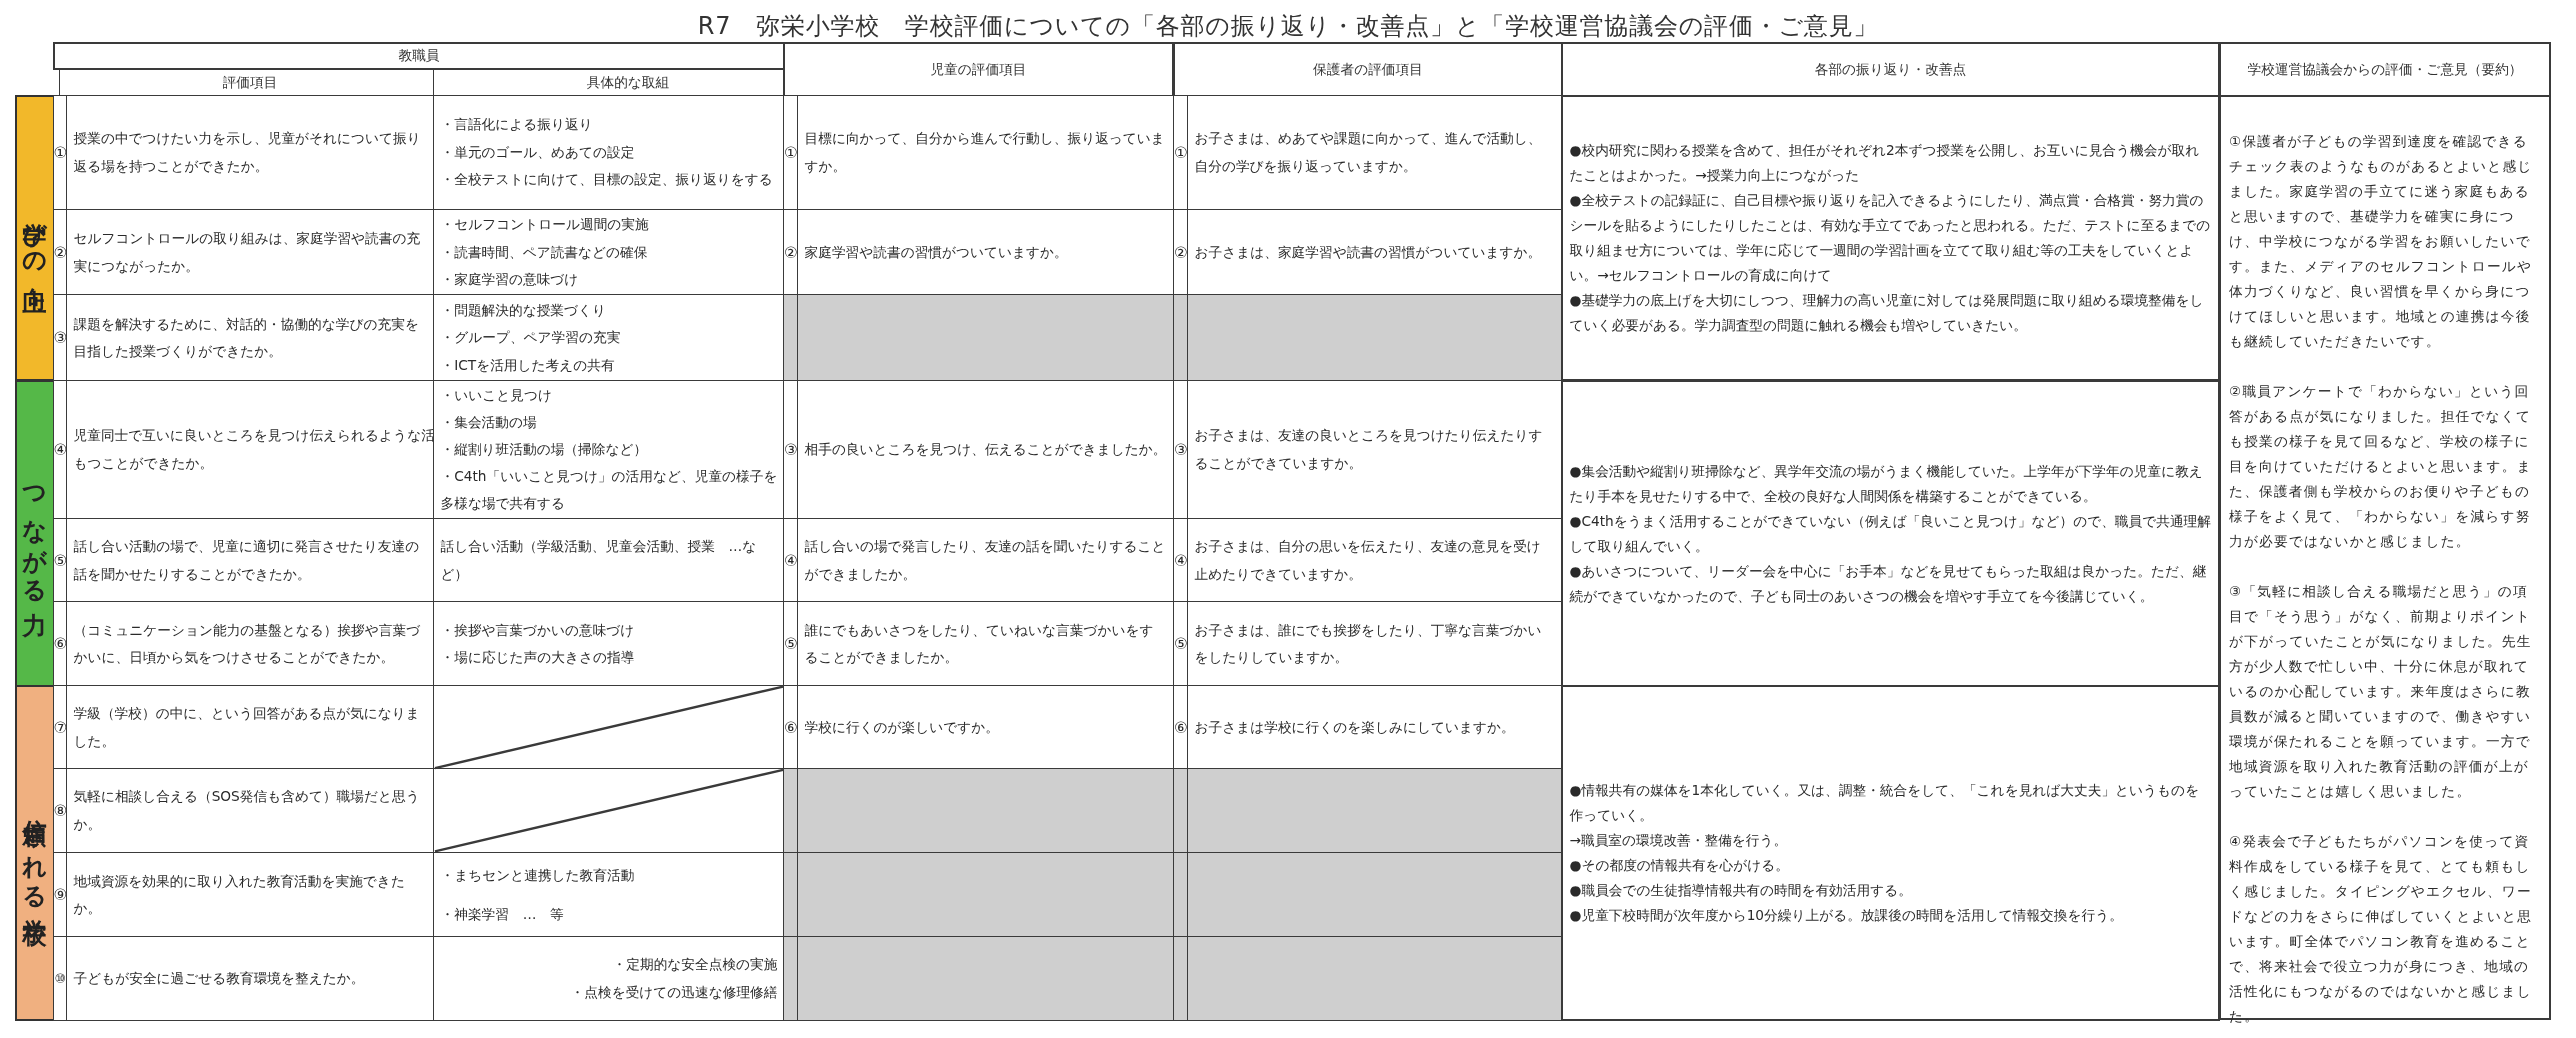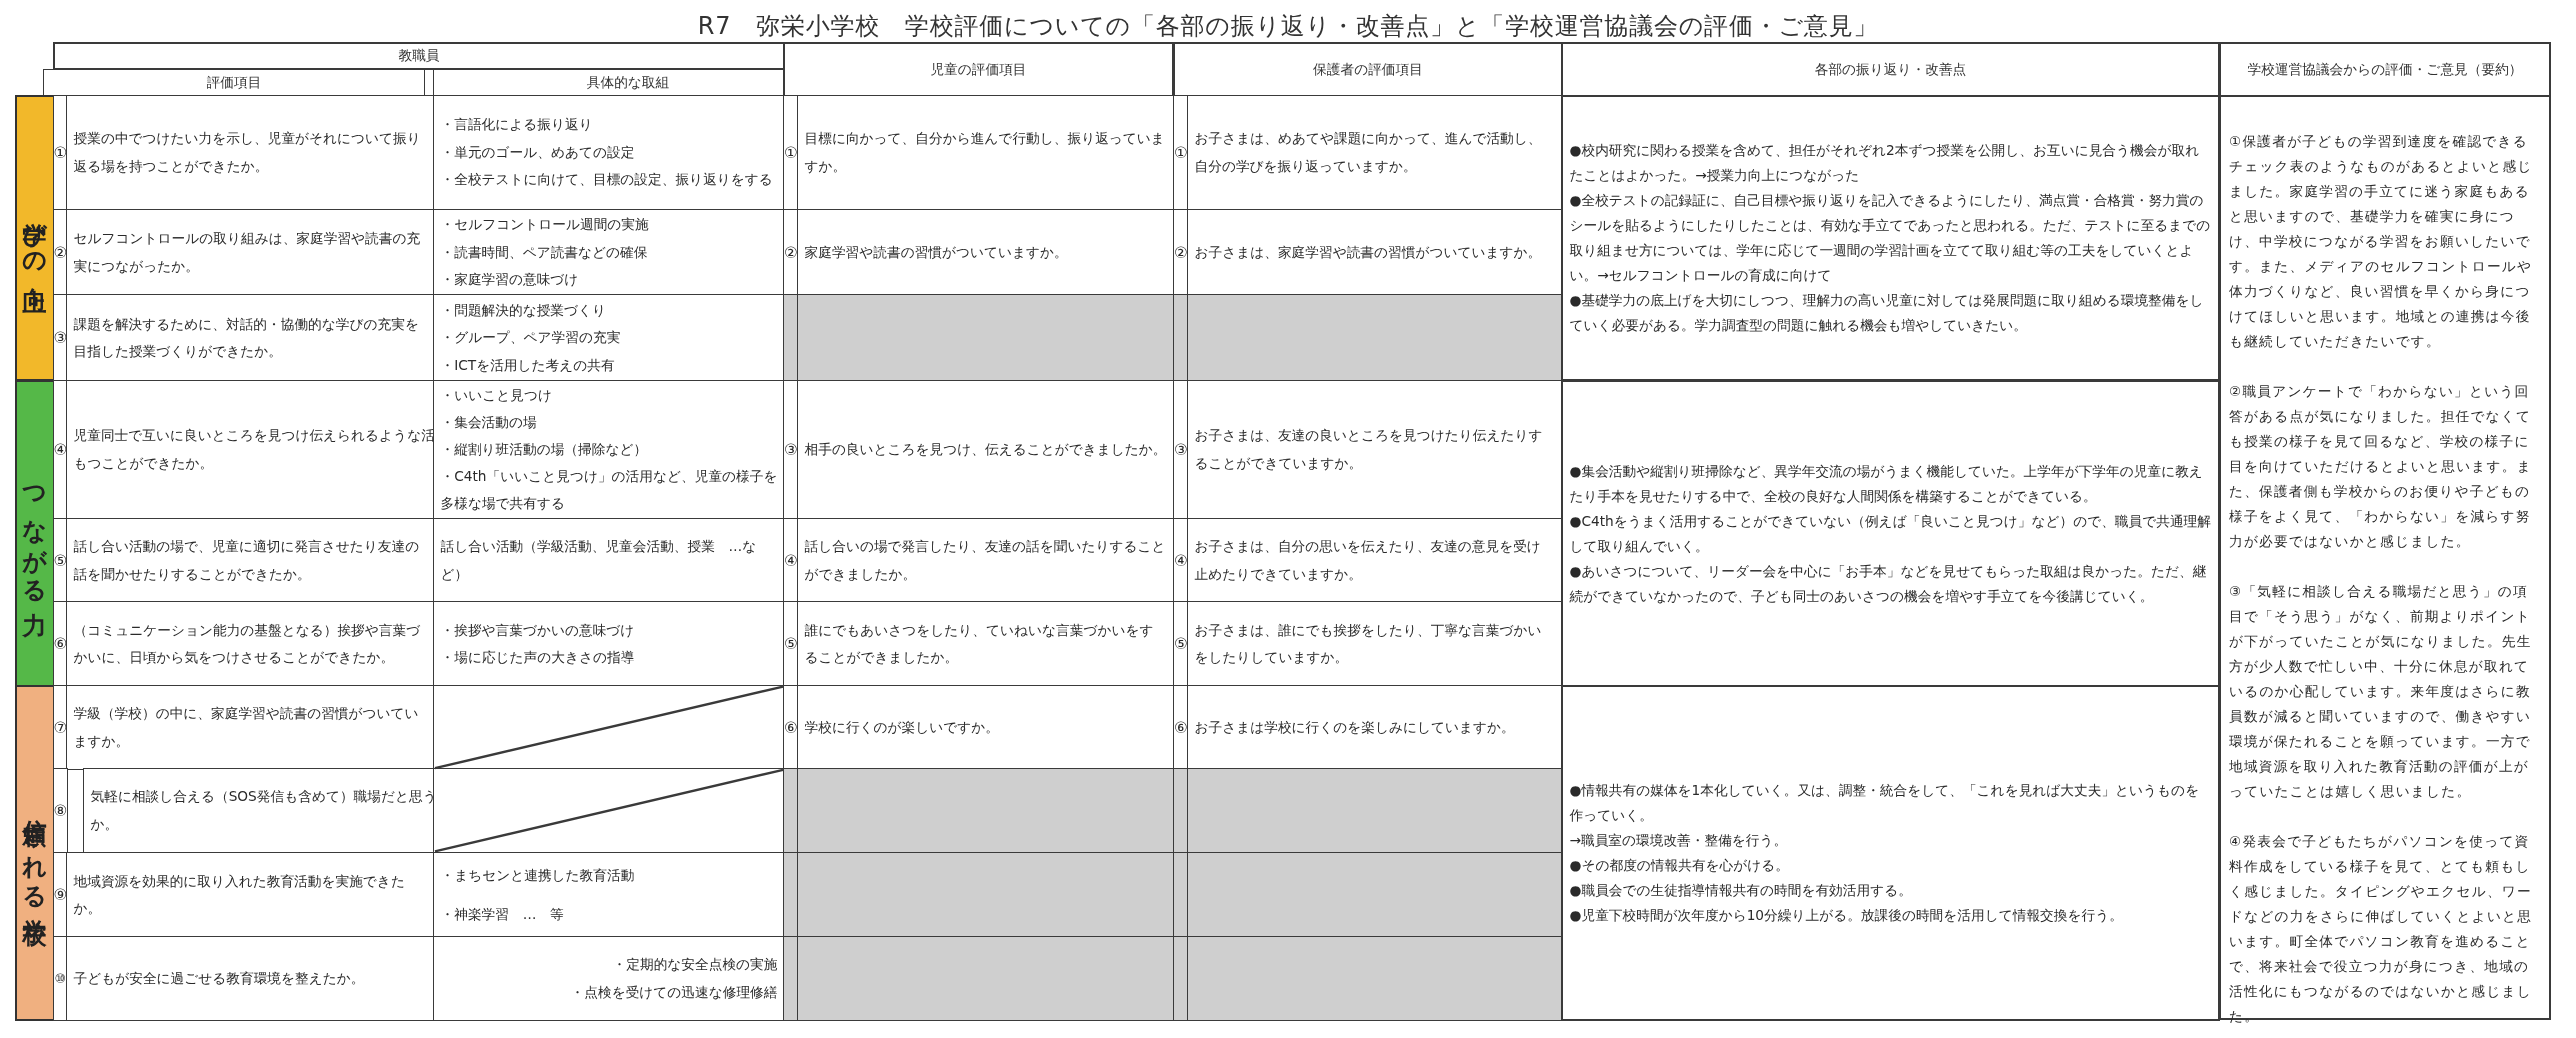--- a/index.html
+++ b/index.html
@@ -22,21 +22,21 @@
   svg.diag { position:absolute; pointer-events:none; }
 </style>
 </head>
 <body>
 
 <div class="abs title">R7　弥栄小学校　学校評価についての「各部の振り返り・改善点」と「学校運営協議会の評価・ご意見」</div>
 
 <div class="cell hdr thick" style="left:53px;top:42px;width:732px;height:28px;">
   <span>教職員</span>
 </div>
-<div class="cell hdr" style="left:43px;top:69px;width:382px;height:28px;">
+<div class="cell hdr" style="left:59px;top:69px;width:382px;height:28px;">
   <span>評価項目</span>
 </div>
 <div class="cell hdr" style="left:433px;top:69px;width:390px;height:28px;">
   <span>具体的な取組</span>
 </div>
 <div class="cell hdr thick" style="left:783px;top:42px;width:391px;height:55px;">
   <span>児童の評価項目</span>
 </div>
 <div class="cell hdr thick" style="left:1173px;top:42px;width:390px;height:55px;">
   <span>保護者の評価項目</span>
@@ -111,26 +111,26 @@
 <div class="cell txt" style="left:66px;top:601px;width:368px;height:86px;">
     <span>（コミュニケーション能力の基盤となる）挨拶や言葉づかいに、日頃から気をつけさせることができたか。</span>
   </div>
 <div class="cell txt" style="left:433px;top:601px;width:352px;height:86px;">
   <span>・挨拶や言葉づかいの意味づけ</span>
   <span>・場に応じた声の大きさの指導</span>
 </div>
 
 <div class="cell num" style="left:53px;top:685px;width:14.6px;height:85px;">⑦</div>
 <div class="cell txt" style="left:66px;top:685px;width:368px;height:85px;">
-    <span>学級（学校）の中に、家庭学習や読書の習慣がついていますか。</span>
+    <span>学級（学校）の中に、という回答がある点が気になりました。</span>
   </div>
 <div class="cell" style="left:433px;top:685px;width:352px;height:85px;"></div>
 
 <div class="cell num" style="left:53px;top:768px;width:14.6px;height:85px;">⑧</div>
-<div class="cell txt" style="left:66px;top:768px;width:368px;height:85px;margin-left:17px;">
+<div class="cell txt" style="left:66px;top:768px;width:368px;height:85px;">
     <span>気軽に相談し合える（SOS発信も含めて）職場だと思うか。</span>
   </div>
 <div class="cell" style="left:433px;top:768px;width:352px;height:85px;"></div>
 
 <div class="cell num" style="left:53px;top:852px;width:14.6px;height:86px;">⑨</div>
 <div class="cell txt" style="left:66px;top:852px;width:368px;height:86px;">
     <span>地域資源を効果的に取り入れた教育活動を実施できたか。</span>
   </div>
 <div class="cell txt" style="left:433px;top:852px;width:352px;height:86px;gap:12px;">
   <span>・まちセンと連携した教育活動</span>

